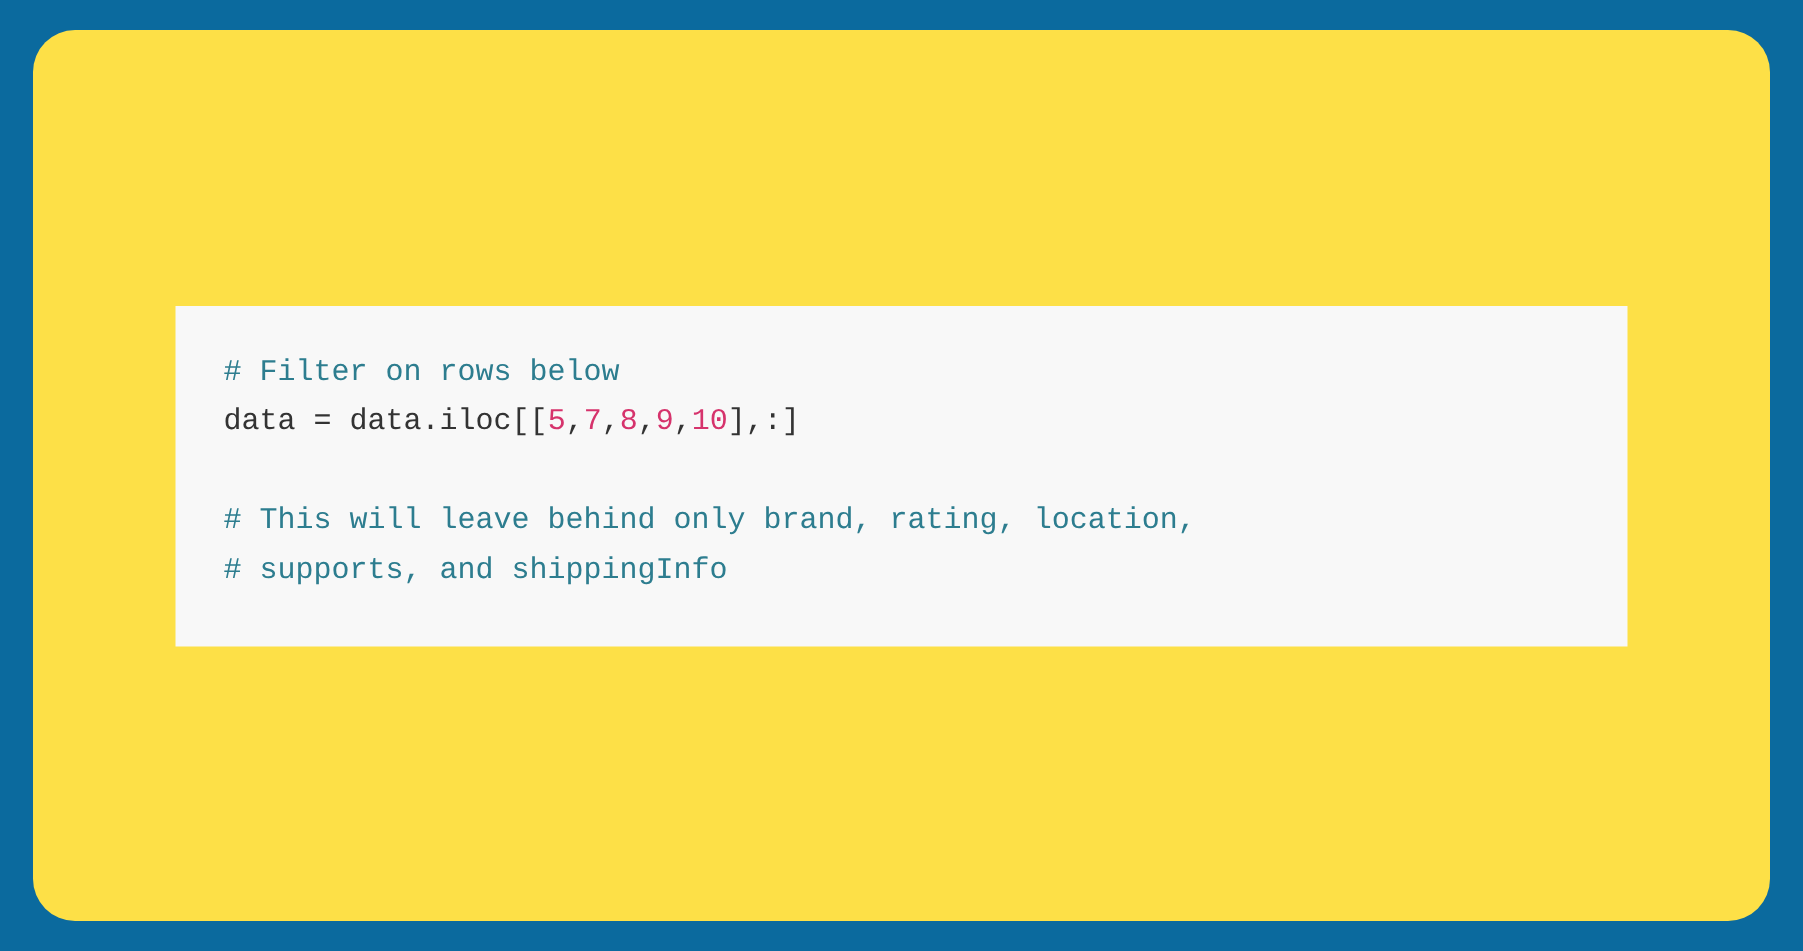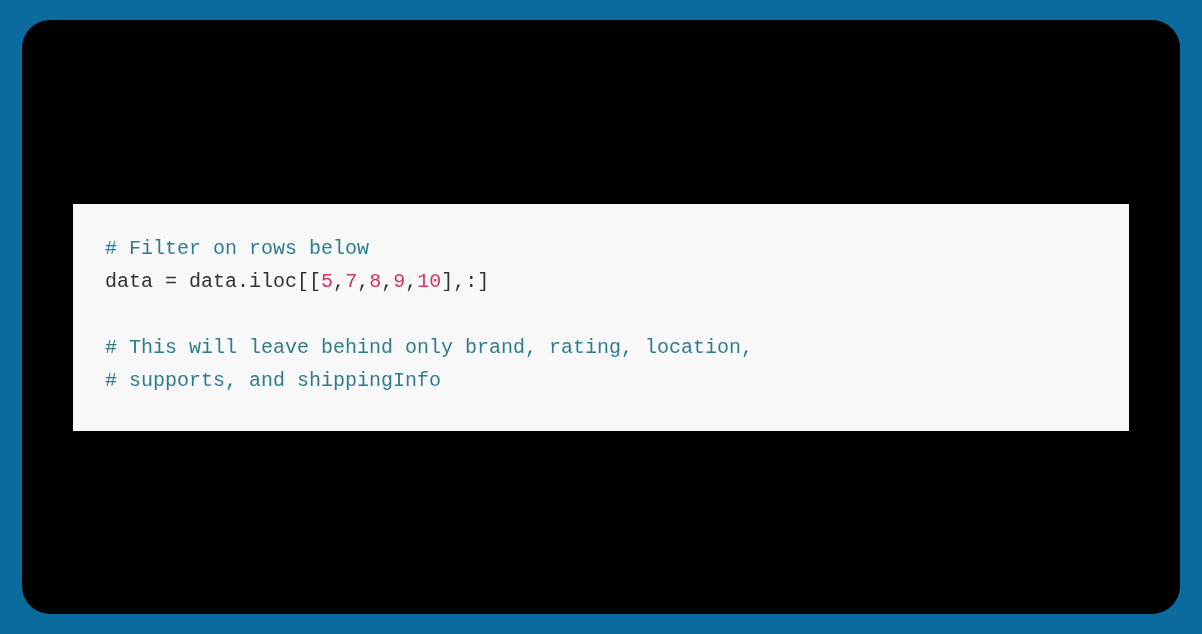--- a/index.html
+++ b/index.html
@@ -10,28 +10,28 @@
     body {
       width: 1202px;
       height: 634px;
       background: #0b6a9e;
       display: flex;
       align-items: center;
       justify-content: center;
       font-family: 'SFMono-Regular', Consolas, 'Liberation Mono', Menlo, Courier, monospace;
     }
     .card {
-      background: #000000;
+      background: #fde047;
       width: 1158px;
       height: 594px;
       border-radius: 28px;
       display: flex;
       align-items: center;
       justify-content: center;
-      padding: 0 51px;
+      padding: 0 95px;
     }
     .codeblock {
       background: #f8f8f8;
       width: 100%;
       padding: 28px 32px 34px 32px;
       font-size: 20px;
       line-height: 1.65;
       color: #333333;
       white-space: pre;
       overflow: hidden;

